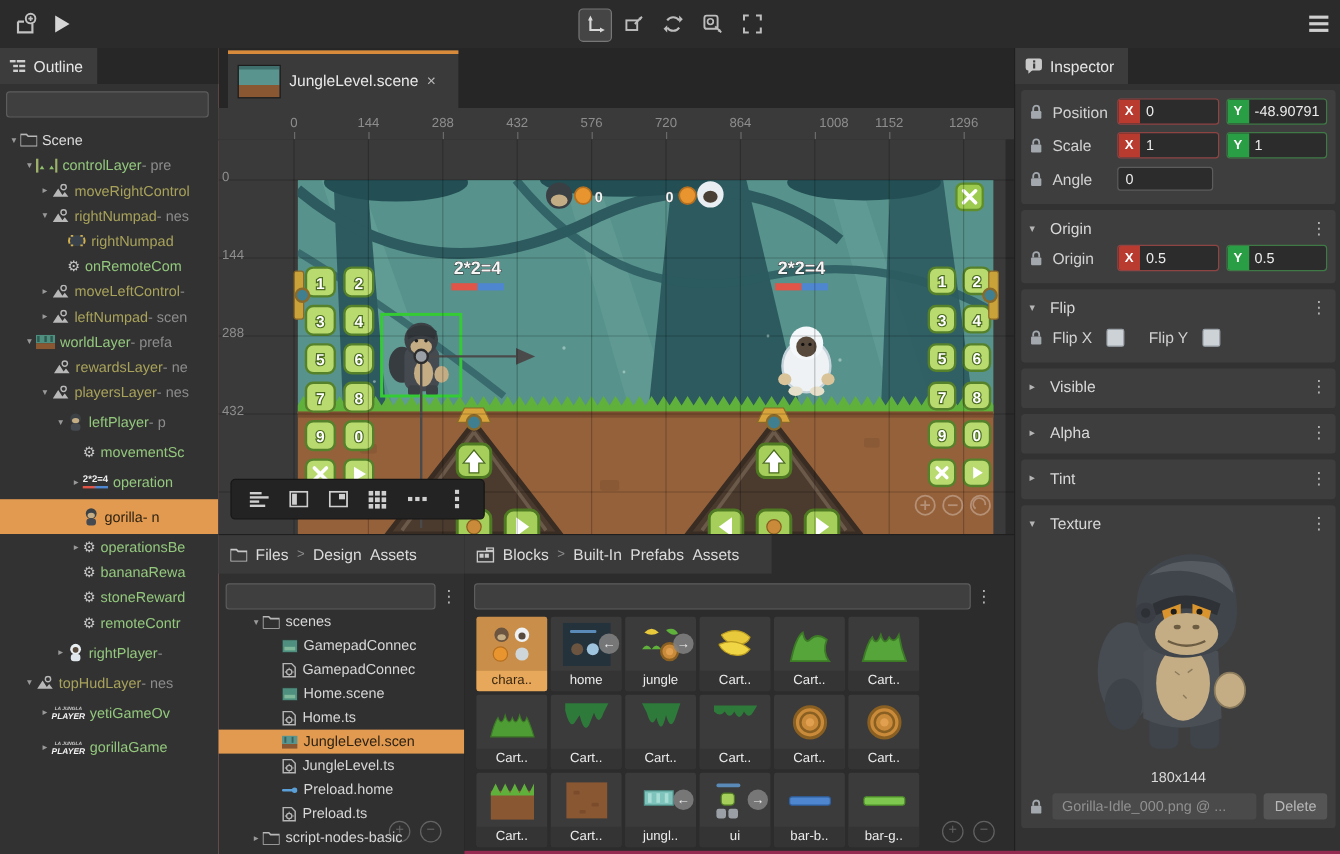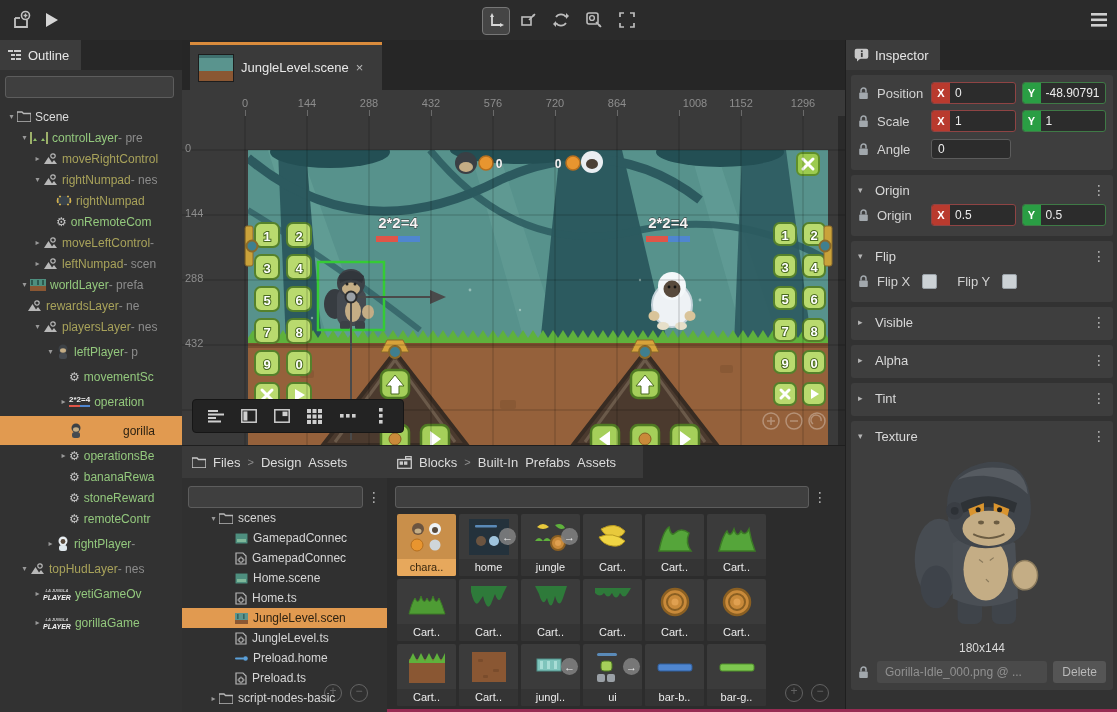--- a/index.html
+++ b/index.html
@@ -22,21 +22,21 @@
 
   
   #outline{left:0;top:40px;width:182px;height:672px;background:#323232;border-right:3px solid #fca5a5;}
   #outline-tree{position:absolute;top:66px;left:0;right:0;bottom:0;overflow:hidden;}
   .trow{display:flex;align-items:center;height:21px;font-size:12px;white-space:nowrap;overflow:hidden;cursor:pointer;}
   .trow.tall{height:29px;}
   .trow .arr{width:11px;flex:none;color:#999;font-size:8px;text-align:center;}
   .trow .ic{flex:none;margin-right:4px;display:inline-flex;align-items:center;}
   .c-green{color:#93c87d;} .c-olive{color:#a8a25a;} .c-white{color:#dcdcdc;} .suffix{color:#8c8c8c;}
   .trow.selected{background:#e19a50;}
-  .trow.selected .nm,.trow.selected .suffix{color:#2d2212;margin-left:36px;}
+  .trow.selected .nm,.trow.selected .suffix{color:#2d2212;}
   .eqicon{font-size:8px;font-weight:bold;color:#f0f0f0;line-height:8px;text-align:center;}
   .eqicon .bar{display:block;height:2px;margin-top:1px;background:linear-gradient(90deg,#e05548 50%,#4f86d0 50%);}
   .plogo{font-size:7px;font-weight:bold;font-style:italic;color:#f2f2f2;letter-spacing:0;line-height:7px;text-align:center;}
   .plogo small{display:block;font-size:4px;color:#cdcdcd;}
 
   
   #scene{left:182px;top:40px;width:663px;height:405px;background:#262626;}
   #scene-tab{position:absolute;left:8px;top:2px;width:192px;height:48px;background:#3a3a3a;border-top:3px solid #d98b3c;display:flex;align-items:center;gap:7px;padding:0 8px;box-sizing:border-box;cursor:pointer;}
   #scene-tab .thumb{width:34px;height:26px;flex:none;background:linear-gradient(180deg,#5a948e 0 62%,#8a5733 62% 100%);border:1px solid #1d1d1d;box-shadow:inset 0 3px 0 #3f706e;}
   #scene-tab .ttl{color:#e8e8e8;font-size:13px;white-space:nowrap;overflow:hidden;}
@@ -267,21 +267,21 @@
               <rect width="16" height="7" fill="#4e8f7f"></rect>
               <rect y="7" width="16" height="5" fill="#8a5733"></rect>
               <rect x="1" y="1" width="2" height="5" fill="#2e5a50"></rect>
               <rect x="7" y="1" width="2" height="5" fill="#2e5a50"></rect>
               <rect x="12" y="1" width="2" height="5" fill="#2e5a50"></rect>
             </svg>
           </span>
           <span class="nm c-green">worldLayer</span>
           <span class="suffix"> - prefa</span>
         </div>
-        <div class="trow" style="padding-left:16px">
+        <div class="trow" style="padding-left:33px">
           <span class="arr"></span>
           <span class="ic">
             <svg width="15" height="12" viewBox="0 0 15 12">
               <circle cx="10" cy="3" r="2.2" fill="none" stroke="#b8b8b8" stroke-width="1.2"></circle>
               <path d="M1,11 L5.5,4 L9,9.5 L11,7 L14,11 Z" fill="#b8b8b8"></path>
             </svg>
           </span>
           <span class="nm c-olive">rewardsLayer</span>
           <span class="suffix"> - ne</span>
         </div>

